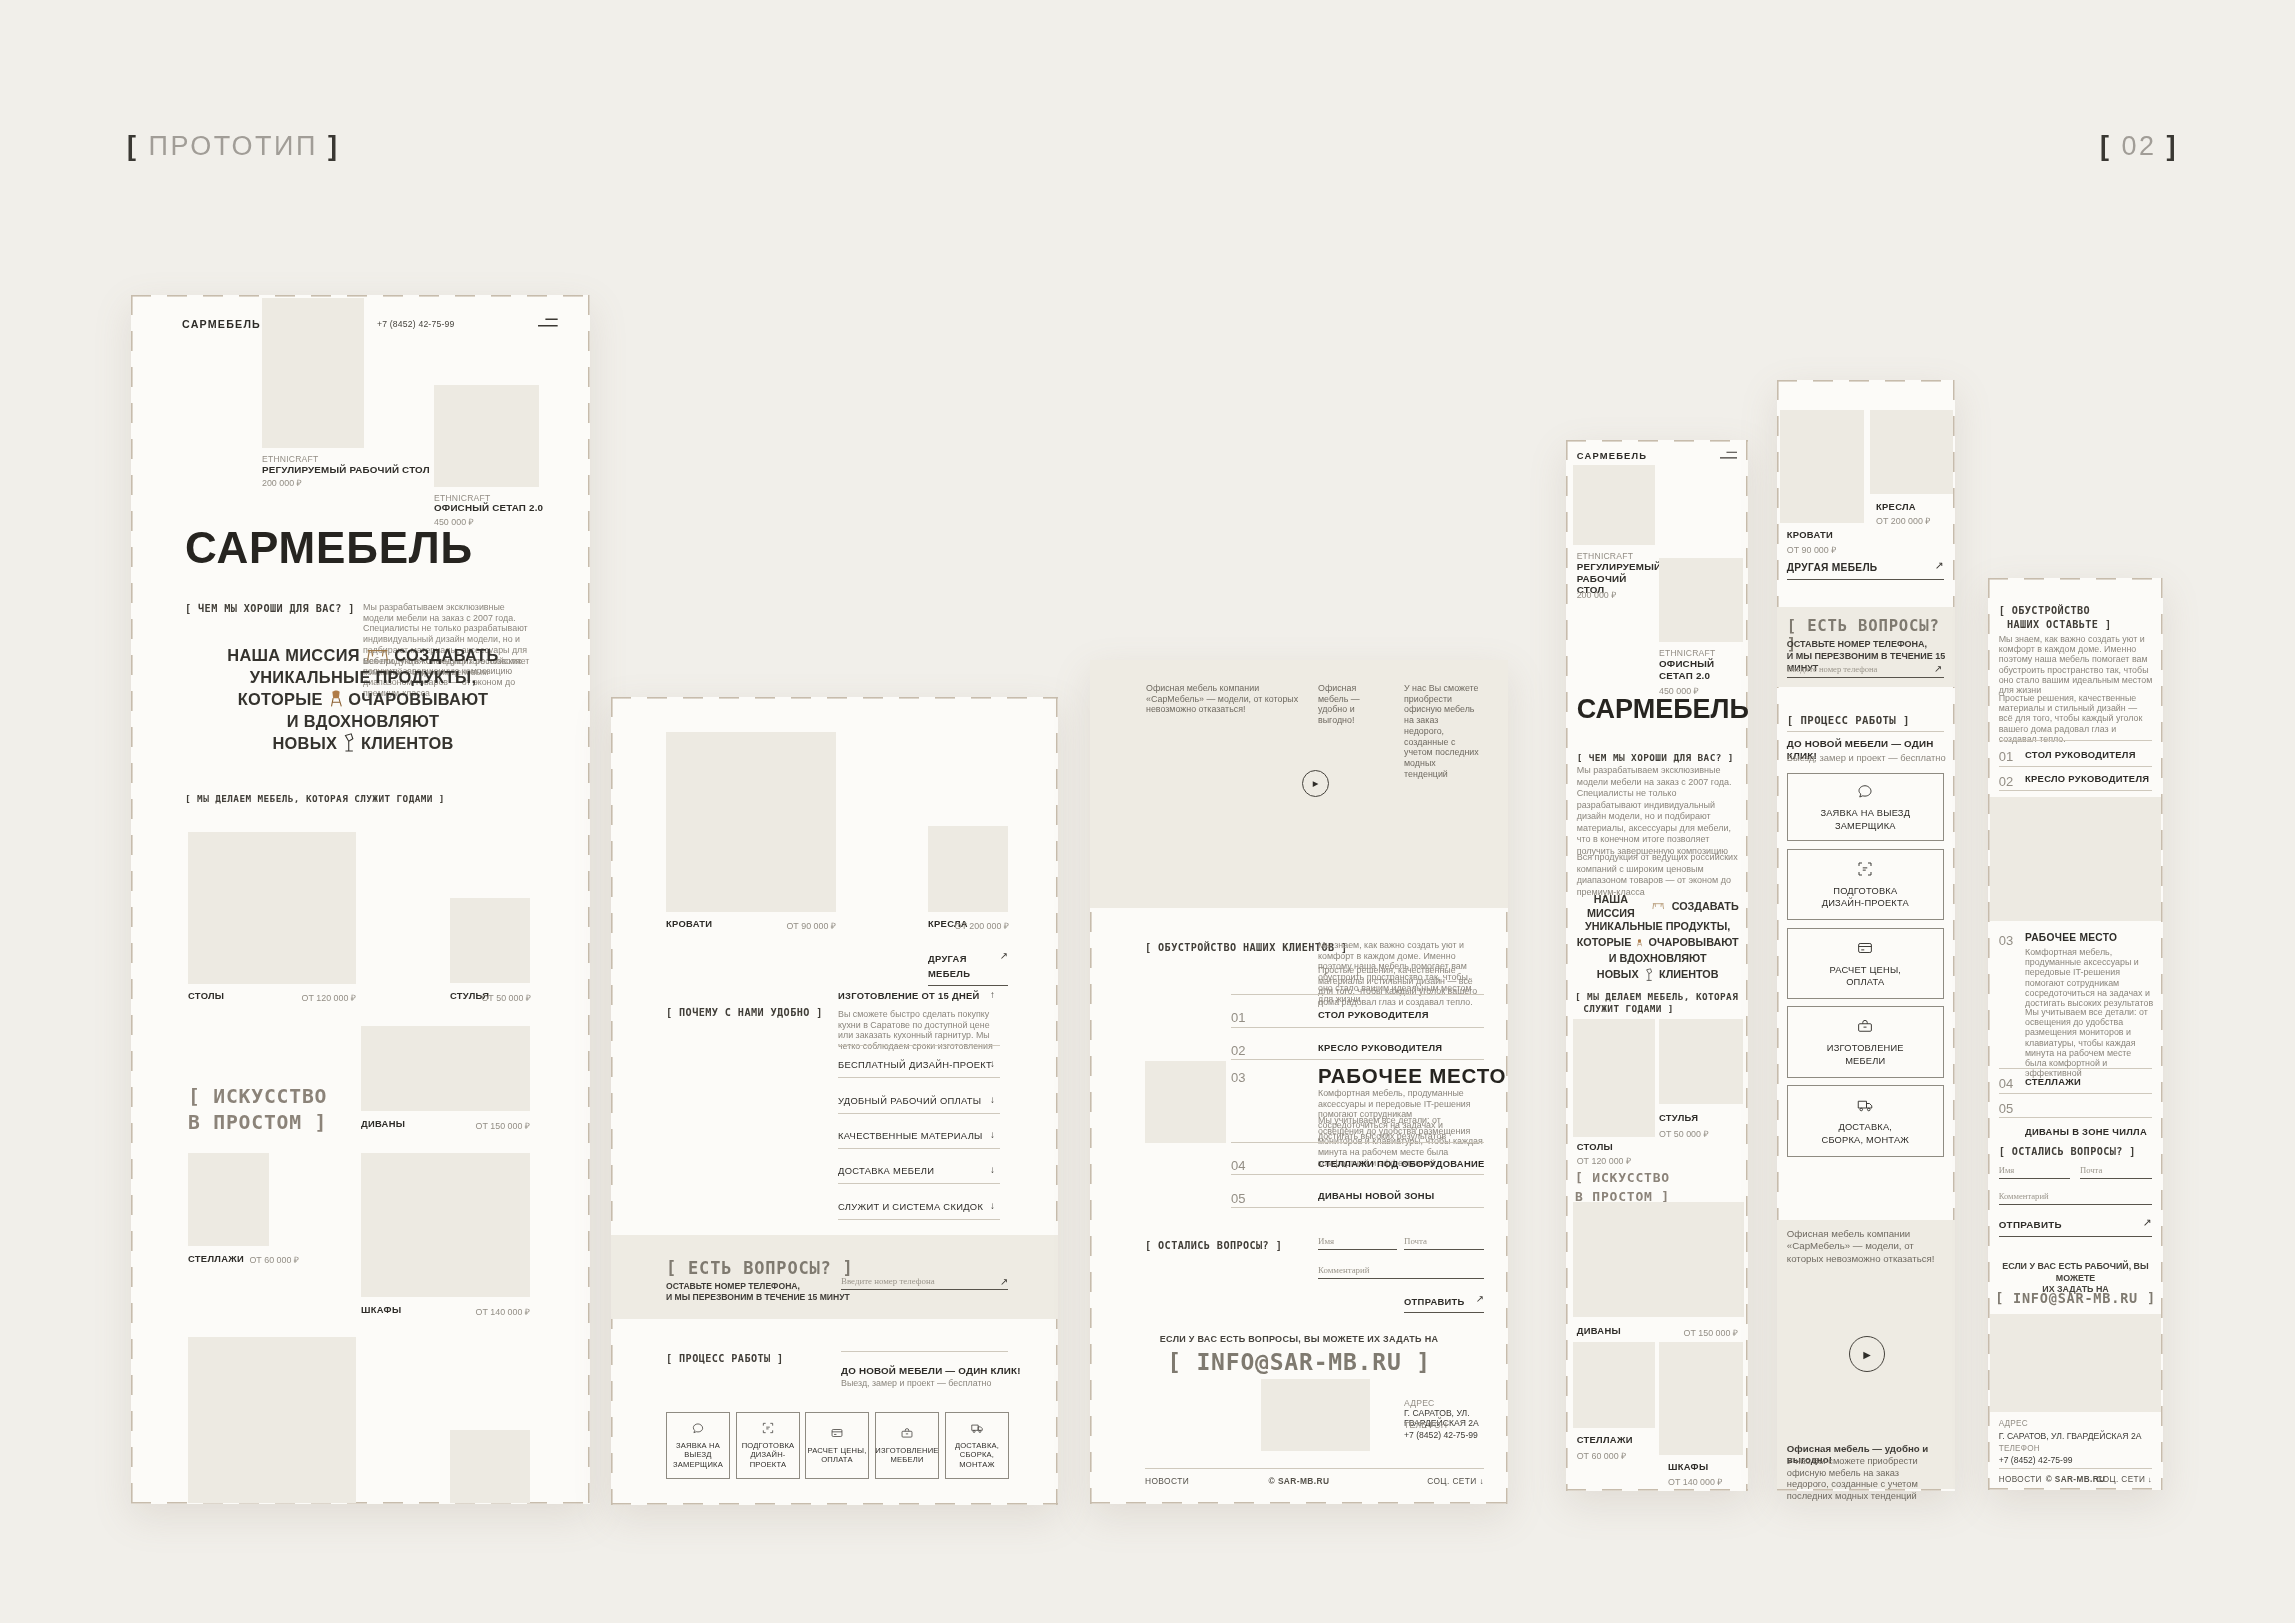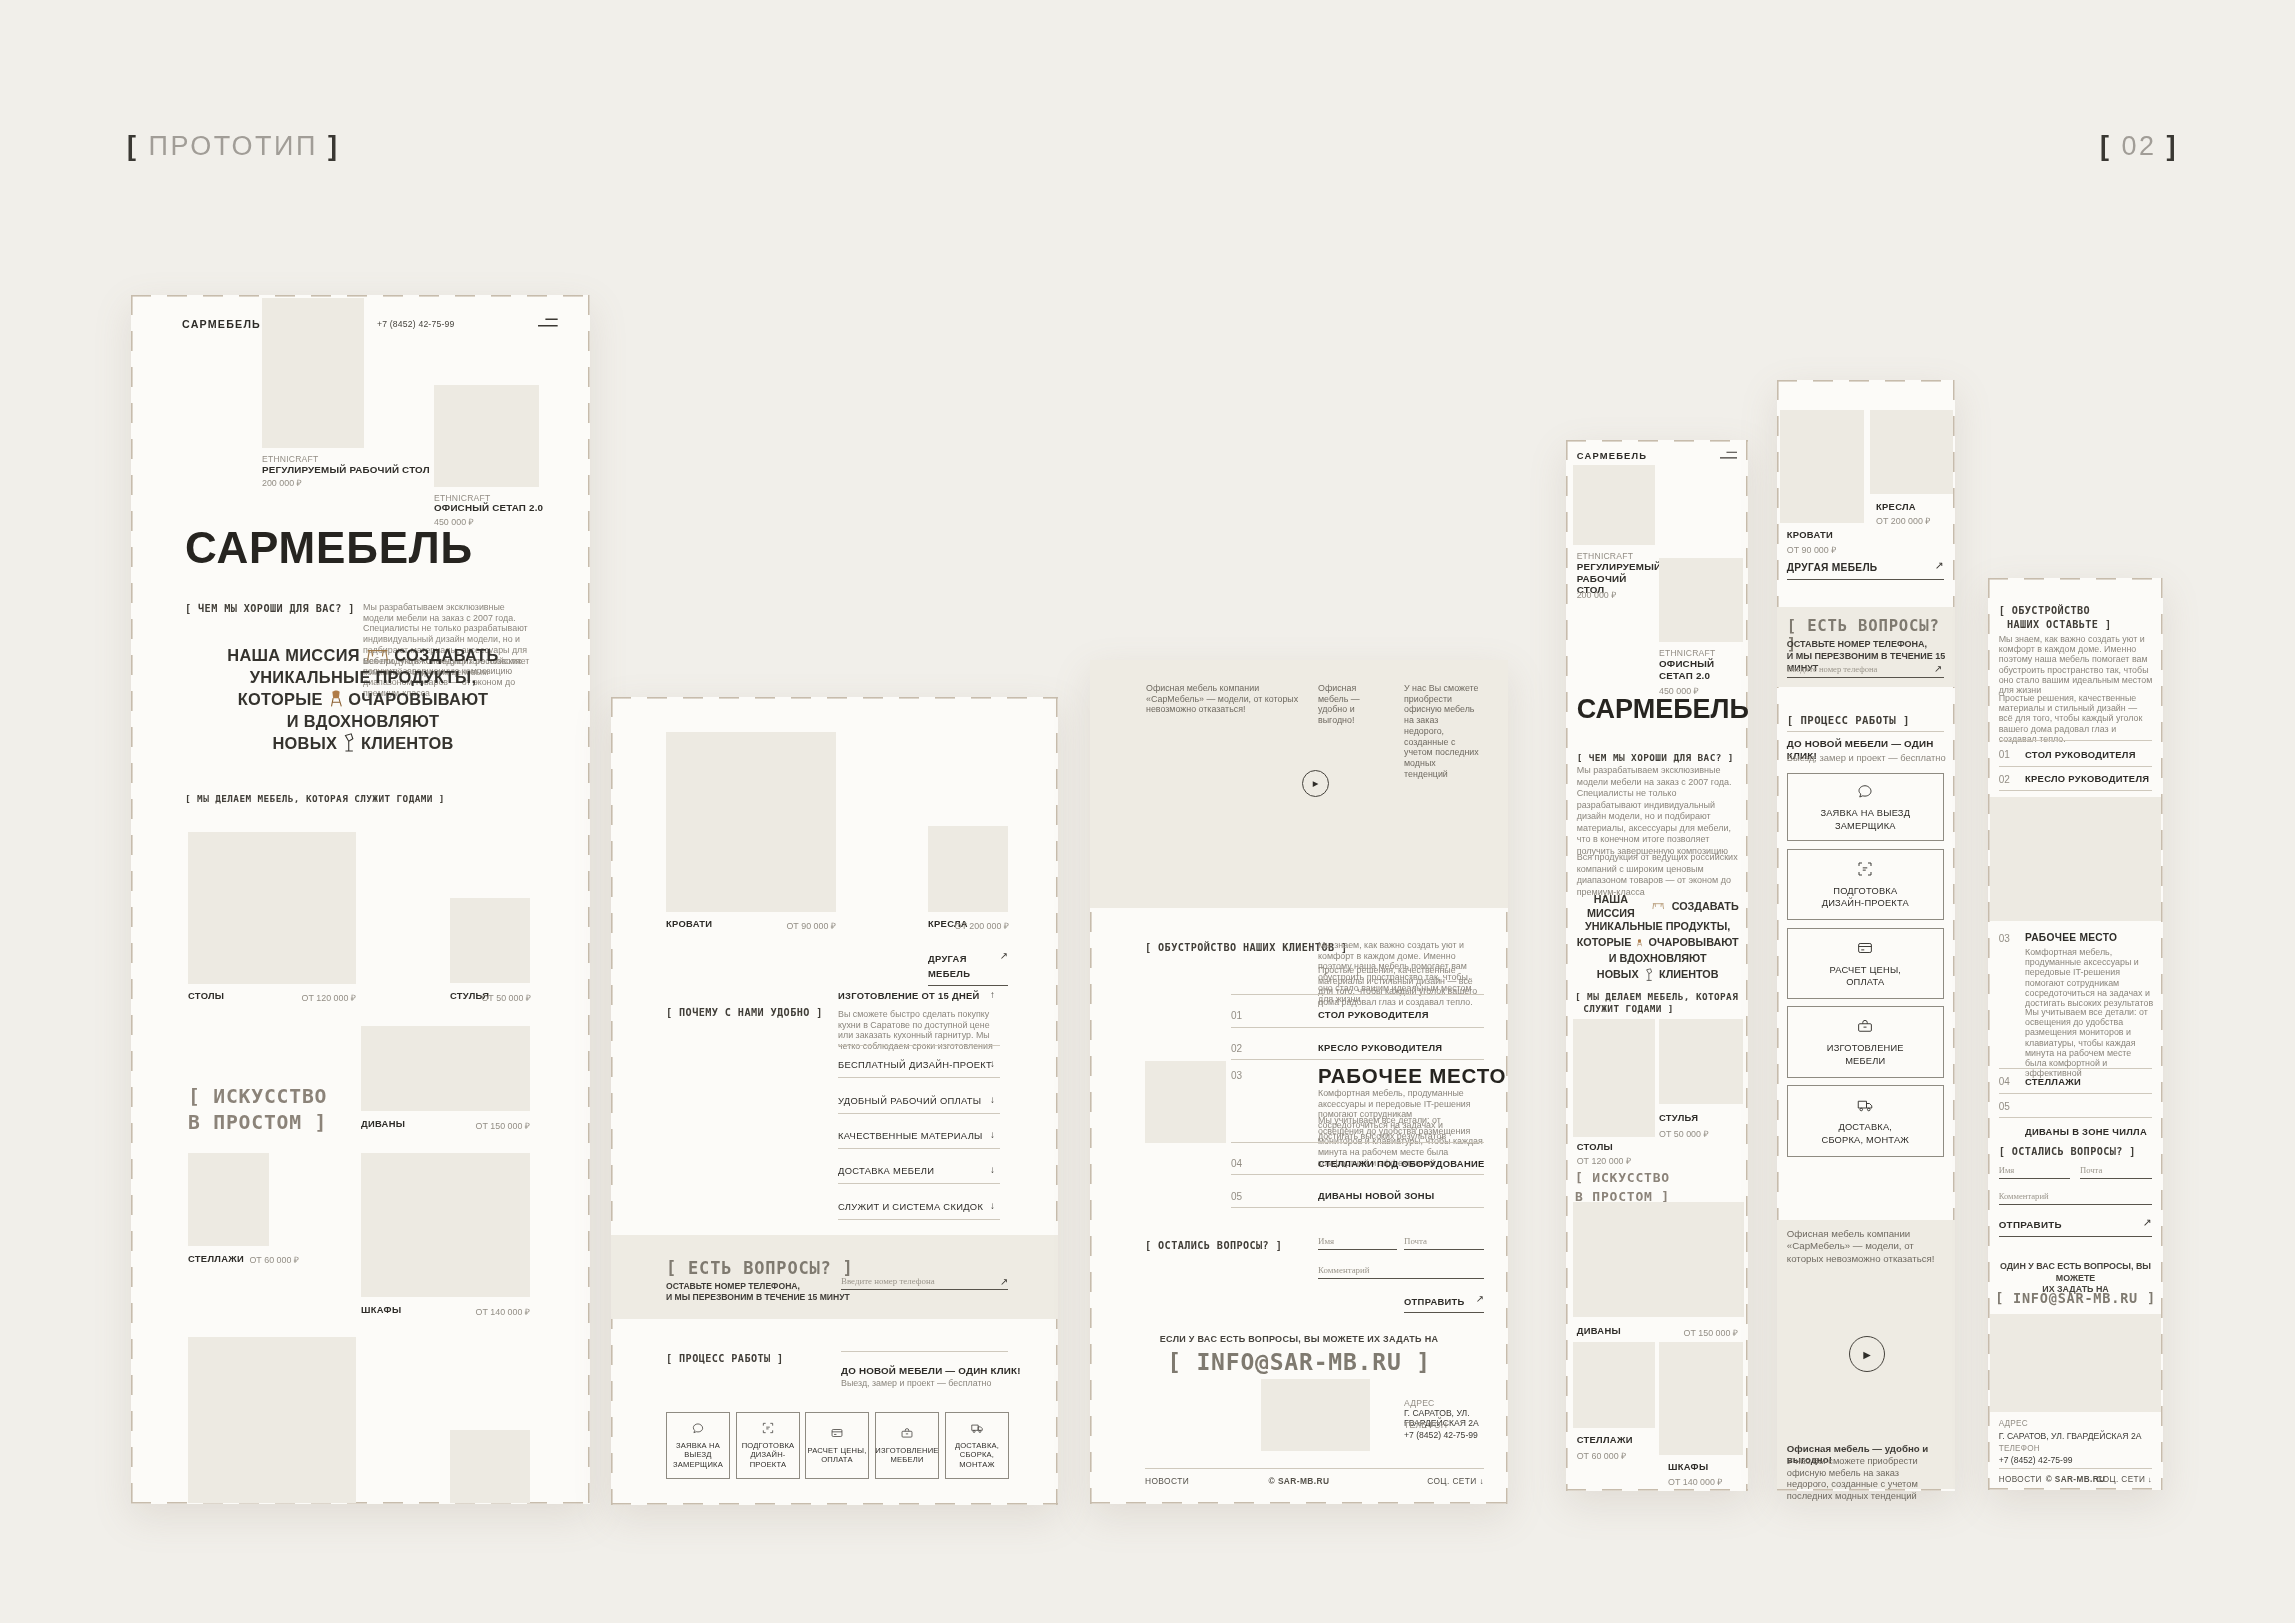--- a/index.html
+++ b/index.html
@@ -34,21 +34,21 @@
   .disp{font-family:"DejaVu Sans Mono",monospace;font-weight:bold;color:var(--disp);letter-spacing:0.8px}
   .cat{font-size:9.4px;font-weight:bold;color:var(--dark);letter-spacing:0.3px}
   .price{font-size:8.9px;color:var(--gray)}
   .big-title{font-weight:bold;color:#262420;letter-spacing:0.8px}
   .mission{text-align:center;font-weight:bold;font-size:16.4px;line-height:22px;color:#35332e;letter-spacing:0.3px}
   .mission-m{text-align:center;font-weight:bold;font-size:10.8px;line-height:13.5px;color:#35332e}
   .mline{display:flex;align-items:center;justify-content:center;gap:5.7px}
   .mission-m .mline{gap:4.1px}
   .mission-m svg{transform:scale(.68);transform-origin:center}
   .acc-t{font-size:9.4px;color:var(--dark);letter-spacing:0.3px}
-  .num{font-size:10px;color:var(--gray)}
+  .num{font-size:13px;color:var(--gray)}
   .arrow{color:#3f3c37;font-size:9.8px}
   .linkrow{border-bottom:0.8px solid #57534b}
   .fld{position:absolute;background:transparent;border:none;border-bottom:0.8px solid #57534b;outline:none;
        font-family:Liberation Serif, serif;font-size:8.9px;color:var(--dark);padding:0 0 3.3px 0}
   .fld::placeholder{color:#9b968c}
   .stepcard{position:absolute;border:0.8px solid #8f8b82;background:transparent;display:flex;flex-direction:column;align-items:center;justify-content:center;text-align:center}
   .steplbl{font-size:7.6px;line-height:9.8px;color:var(--dark);letter-spacing:0.2px;margin-top:5.7px}
   .stepcard-m .steplbl{font-size:9.3px;line-height:12.3px;margin-top:7.4px}
   .play{position:absolute;border:1.1px solid #45423c;border-radius:50%;display:flex;align-items:center;justify-content:center;color:#2f2d29}
   .foot{font-size:8.4px;color:#55524b;letter-spacing:0.4px}
@@ -530,21 +530,21 @@
   <div class="abs lbl" style="left:10.7px;top:568px;font-size:10.2px">[ ОСТАЛИСЬ ВОПРОСЫ? ]</div>
   <input class="fld" style="left: 10.7px; top: 587px; width: 71px; font-size: 8.6px;" placeholder="Имя">
   <input class="fld" style="left: 92px; top: 587px; width: 72px; font-size: 8.6px;" placeholder="Почта">
   <input class="fld" style="left: 10.7px; top: 613px; width: 153px; font-size: 8.6px;" placeholder="Комментарий">
   <div class="abs linkrow" style="left:10.7px;top:638px;width:153px;padding-bottom:4.9px">
     <span class="cat" style="font-size:9.8px">ОТПРАВИТЬ</span>
     <span class="arrow abs" style="right:0;top:0;font-size:10.7px">↗</span>
   </div>
 
   <div class="abs" style="left:0;top:683px;width:100%;text-align:center;font-size:8.9px;font-weight:bold;color:#45423c;line-height:11.5px">
-    <div>ОДИН У ВАС ЕСТЬ ВОПРОСЫ, ВЫ МОЖЕТЕ</div>
+    <div>ЕСЛИ У ВАС ЕСТЬ РАБОЧИЙ, ВЫ МОЖЕТЕ</div>
     <div>ИХ ЗАДАТЬ НА</div>
   </div>
   <div class="abs disp" style="left:0;top:712px;width:100%;text-align:center;font-size:13.5px;color:#7f7a70">[ INFO@SAR-MB.RU ]</div>
 
   <div class="ph" style="left:1.6px;top:736px;width:171px;height:98px"></div>
   <div class="abs t-cap" style="left:10.7px;top:841px;font-size:8.2px">АДРЕС</div>
   <div class="abs" style="left:10.7px;top:853px;font-size:8.6px;color:#3a3833">Г. САРАТОВ, УЛ. ГВАРДЕЙСКАЯ 2А</div>
   <div class="abs t-cap" style="left:10.7px;top:866px;font-size:8.2px">ТЕЛЕФОН</div>
   <div class="abs" style="left:10.7px;top:877px;font-size:8.6px;color:#3a3833">+7 (8452) 42-75-99</div>
 

